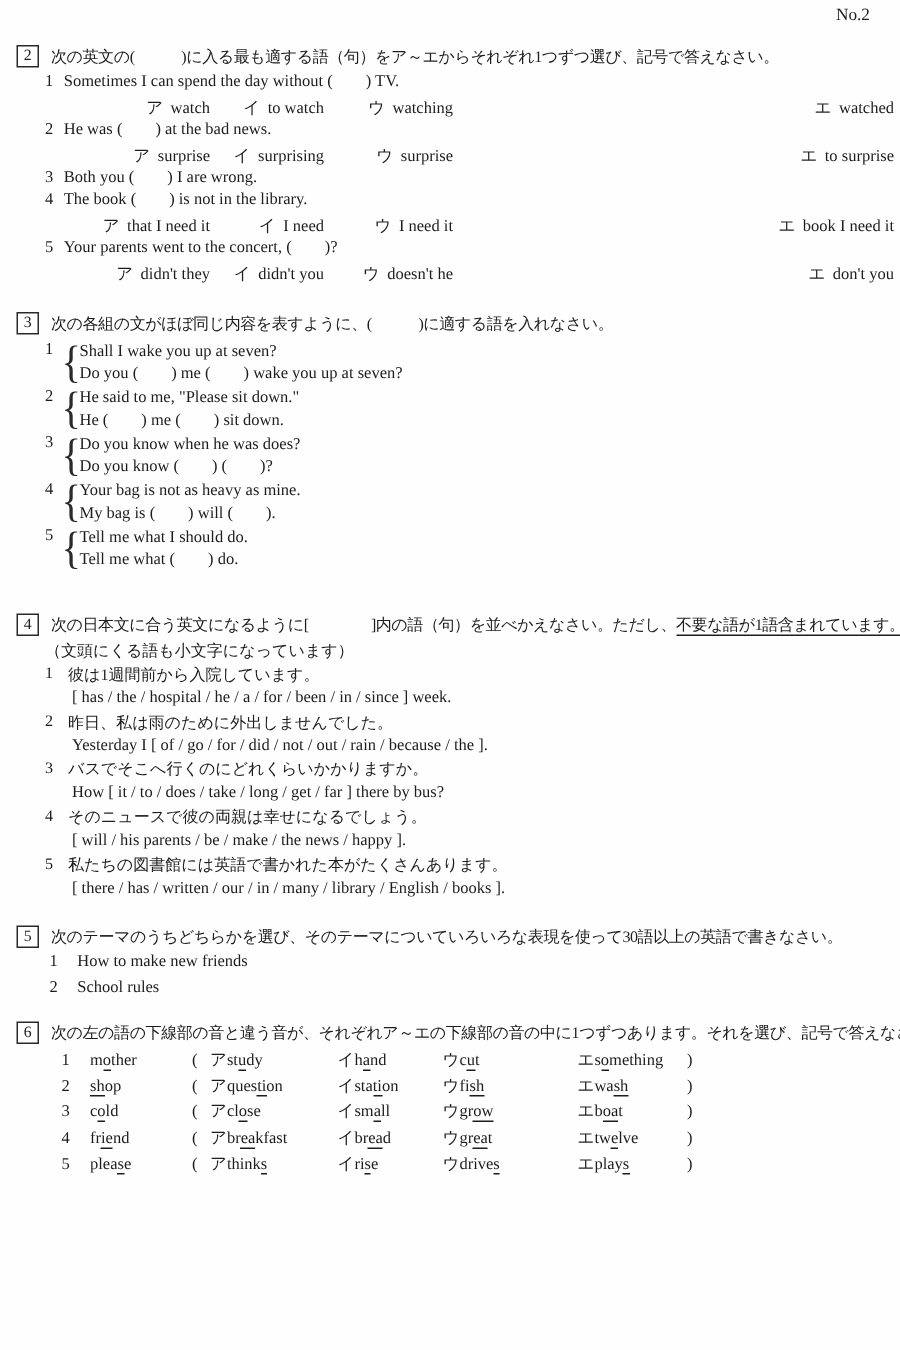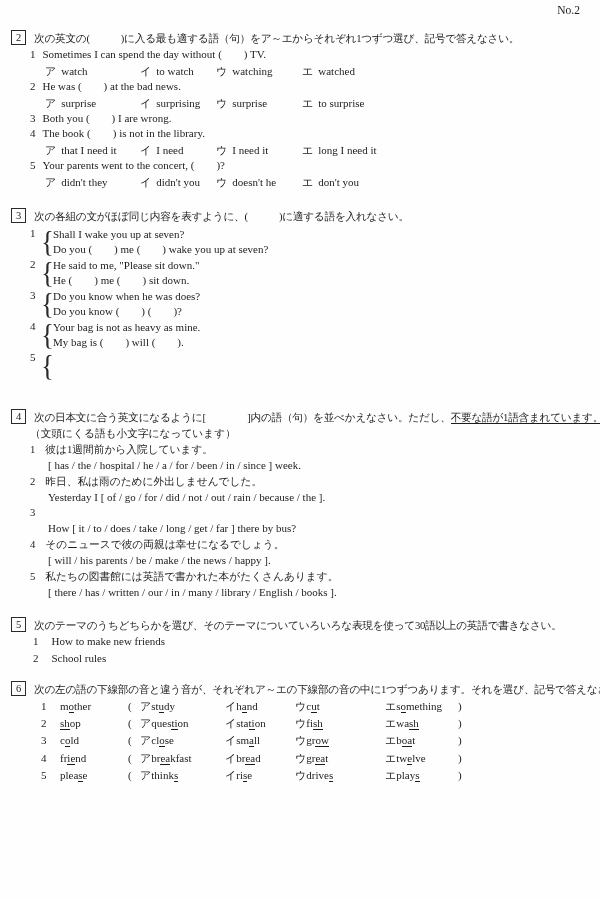--- a/index.html
+++ b/index.html
@@ -13,21 +13,21 @@
   .section{margin:0;}
   .sec-head{display:flex;gap:8px;align-items:flex-start;line-height:15px;margin-bottom:2px;}
   .numbox{border:1px solid #2a2a2a;width:13px;height:13px;flex:none;text-align:center;
           line-height:13px;font-size:10.5px;}
   .hdr{white-space:pre;font-size:10.7px;letter-spacing:-0.3px;padding-top:1px;}
   .u{border-bottom:1px solid #1c1c1c;}
   
   .qrow{display:flex;gap:7px;padding-left:19px;height:15.9px;align-items:baseline;white-space:pre;}
   .crow{display:grid;grid-template-columns:95px 76px 86px auto;padding-left:34px;height:15.9px;white-space:pre;}
   .cell .kana{margin-right:5px;}
-  .cell{white-space:pre;}
+  .cell{white-space:pre;text-align:right;}
   
   .s3{margin-top:17px;}
   .pair{display:flex;padding-left:19px;align-items:center;}
   .pn{width:11px;flex:none;align-self:flex-start;line-height:14.7px;}
   .brace{flex:none;width:12px;font-size:27px;font-weight:300;color:#2a2a2a;
          transform:scaleY(1.12);transform-origin:center;}
   .brace::before{content:"{";}
   .plines{line-height:14.7px;white-space:pre;}
   
   .s4{margin-top:28px;}
@@ -68,21 +68,21 @@
       <span class="cell"><span class="kana">イ</span><span>surprising</span></span>
       <span class="cell"><span class="kana">ウ</span><span>surprise</span></span>
       <span class="cell"><span class="kana">エ</span><span>to surprise</span></span>
     </div>
     <div class="qrow"><span>3</span><span>Both you (        ) I are wrong.</span></div>
     <div class="qrow"><span>4</span><span>The book (        ) is not in the library.</span></div>
     <div class="crow">
       <span class="cell"><span class="kana">ア</span><span>that I need it</span></span>
       <span class="cell"><span class="kana">イ</span><span>I need</span></span>
       <span class="cell"><span class="kana">ウ</span><span>I need it</span></span>
-      <span class="cell"><span class="kana">エ</span><span>long I need it</span></span>
+      <span class="cell"><span class="kana">エ</span><span>book I need it</span></span>
     </div>
     <div class="qrow"><span>5</span><span>Your parents went to the concert, (        )?</span></div>
     <div class="crow">
       <span class="cell"><span class="kana">ア</span><span>didn't they</span></span>
       <span class="cell"><span class="kana">イ</span><span>didn't you</span></span>
       <span class="cell"><span class="kana">ウ</span><span>doesn't he</span></span>
       <span class="cell"><span class="kana">エ</span><span>don't you</span></span>
     </div>
   </div>
 
@@ -107,34 +107,35 @@
       <div class="plines"><div>Do you know when he was does?</div><div>Do you know (        ) (        )?</div></div>
     </div>
     <div class="pair">
       <span class="pn">4</span>
       <span class="brace"></span>
       <div class="plines"><div>Your bag is not as heavy as mine.</div><div>My bag is (        ) will (        ).</div></div>
     </div>
     <div class="pair">
       <span class="pn">5</span>
       <span class="brace"></span>
+      <div class="plines"><div>Tell me what I should do.</div><div>Tell me what (        ) do.</div></div>
     </div>
   </div>
 
   <div class="section s4">
     <div class="sec-head">
       <span class="numbox">4</span>
       <span class="hdr"><span>次の日本文に合う英文になるように[　　　　]内の語（句）を並べかえなさい。ただし、</span><span class="u">不要な語が1語含まれています。</span></span>
     </div>
     <div class="note">（文頭にくる語も小文字になっています）</div>
     <div class="jprow"><span>1</span><span>彼は1週間前から入院しています。</span></div>
     <div class="enrow">[ has / the / hospital / he / a / for / been / in / since ] week.</div>
     <div class="jprow"><span>2</span><span>昨日、私は雨のために外出しませんでした。</span></div>
     <div class="enrow">Yesterday I [ of / go / for / did / not / out / rain / because / the ].</div>
-    <div class="jprow"><span>3</span></div>
+    <div class="jprow"><span>3</span><span>バスでそこへ行くのにどれくらいかかりますか。</span></div>
     <div class="enrow">How [ it / to / does / take / long / get / far ] there by bus?</div>
     <div class="jprow"><span>4</span><span>そのニュースで彼の両親は幸せになるでしょう。</span></div>
     <div class="enrow">[ will / his parents / be / make / the news / happy ].</div>
     <div class="jprow"><span>5</span><span>私たちの図書館には英語で書かれた本がたくさんあります。</span></div>
     <div class="enrow">[ there / has / written / our / in / many / library / English / books ].</div>
   </div>
 
   <div class="section s5">
     <div class="sec-head">
       <span class="numbox">5</span>

